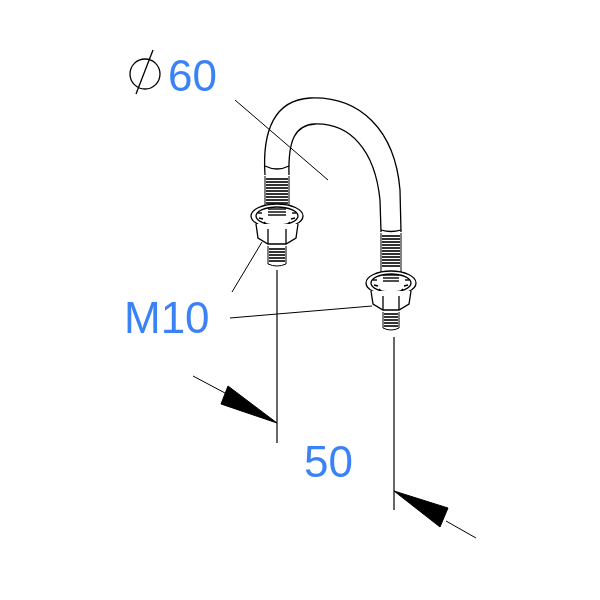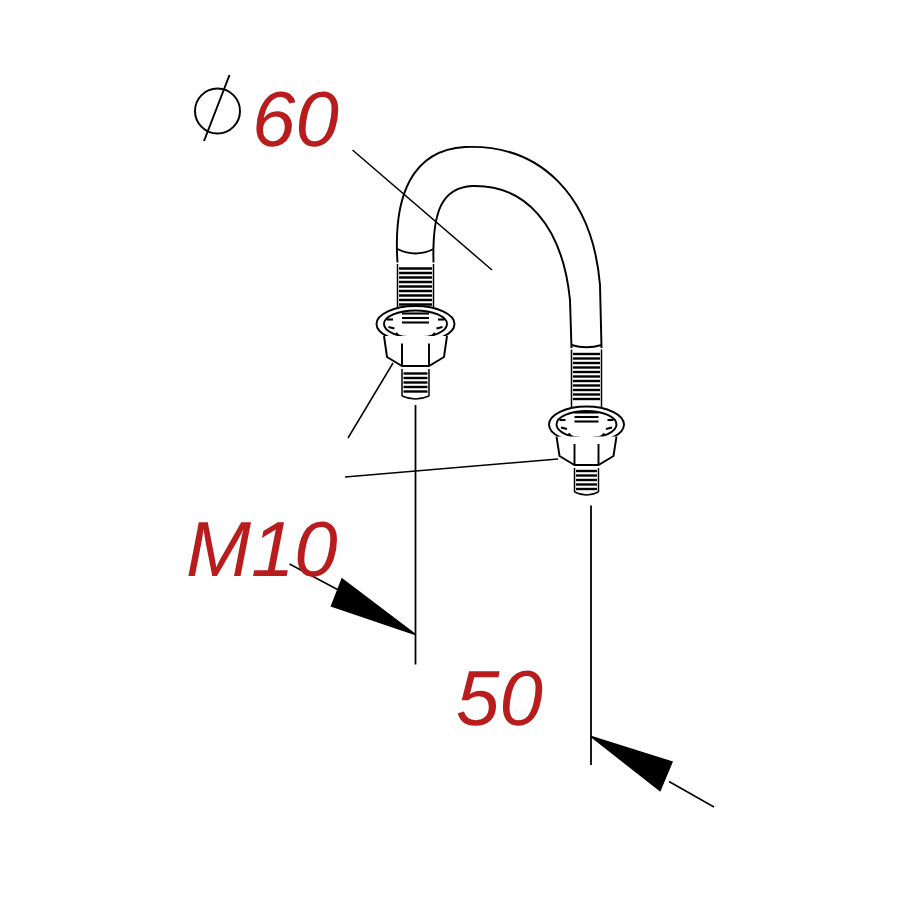--- a/index.html
+++ b/index.html
@@ -16,29 +16,28 @@
     }
     #drawing {
       position: absolute;
       left: 0;
       top: 0;
       width: 600px;
       height: 600px;
     }
     .label {
       position: absolute;
-      color: #b91c1c;
+      color: #3b82f6;
       font-family: "Liberation Sans", sans-serif;
-      font-size: 52px;
+      font-size: 44px;
       line-height: 1;
       white-space: nowrap;
-      font-style: italic;
     }
     #label-diameter { left: 168px; top: 54px; }
-    #label-thread   { left: 124px; top: 296px; margin-top: 45px; }
+    #label-thread   { left: 124px; top: 296px; }
     #label-spacing  { left: 304px; top: 440px; }
   </style>
 </head>
 <body>
 
 <svg id="drawing" viewBox="0 0 600 600" xmlns="http://www.w3.org/2000/svg" fill="none" stroke="#000" stroke-width="1.3">
 
   <g>
 
     <path d="M265 175 C 262 130, 275 100, 310 98 C 360 96, 395 130, 400 190 L 401 232"></path>

